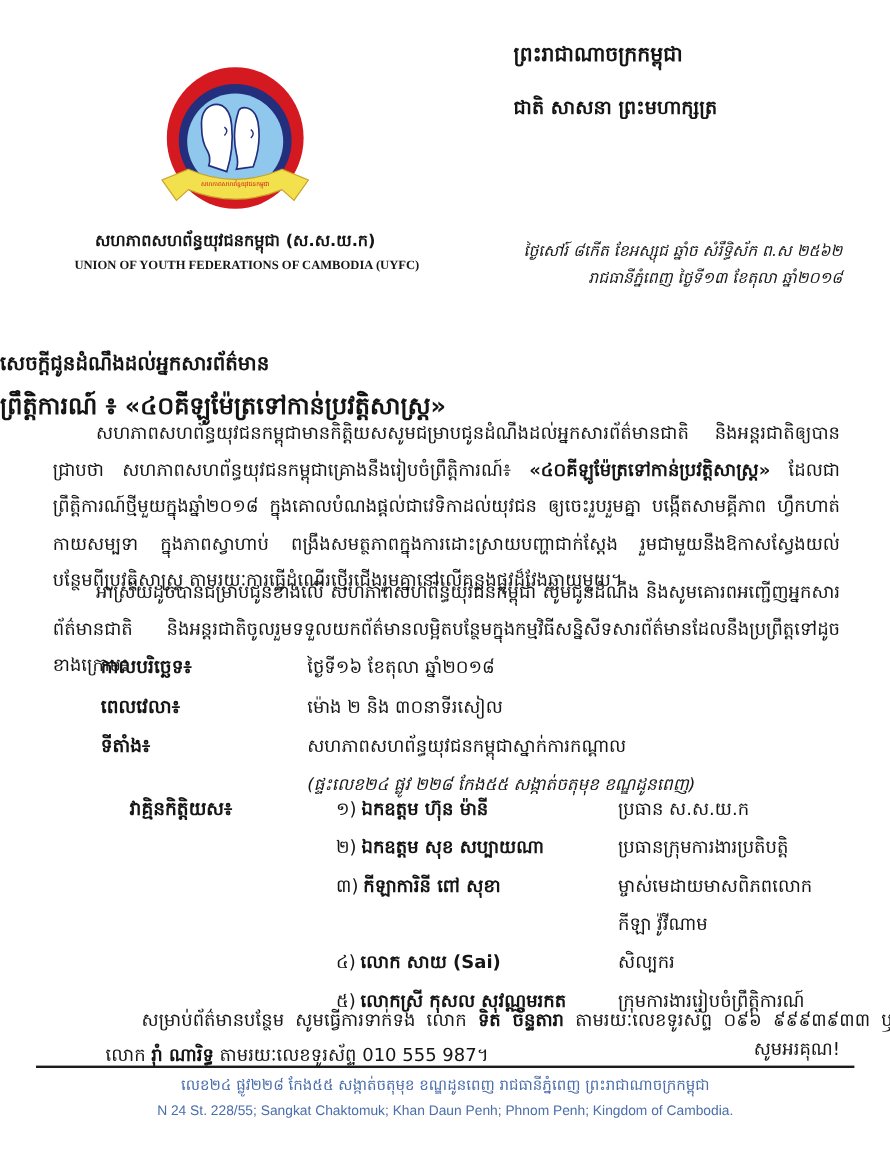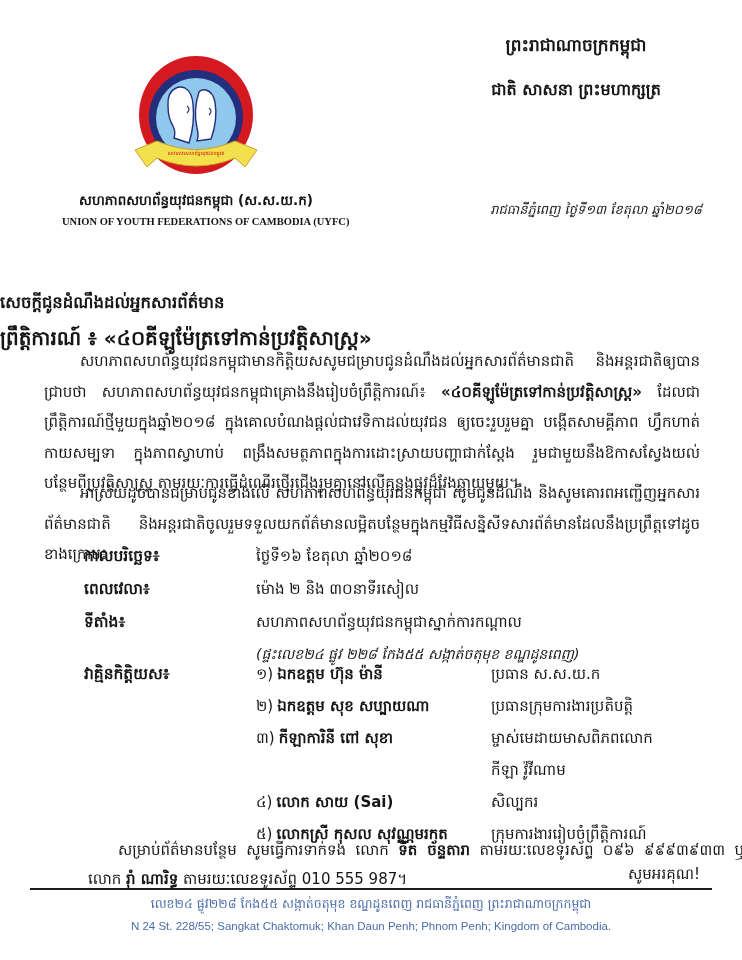--- a/index.html
+++ b/index.html
@@ -7,21 +7,21 @@
     position:relative; width:742px; height:960px; margin:0 auto;
     background:#ffffff; overflow:hidden; color:#151515;
     font-family:"DejaVu Sans", sans-serif;
   }
   
   .logo-block { position:absolute; left:62px; top:54px; width:268px; text-align:center; }
   .logo-svg { display:block; margin:0 auto; }
   .org-kh { font-size:13.5px; font-weight:bold; margin-top:4px; white-space:nowrap; }
   .org-en { font-size:10.5px; font-weight:bold; margin-top:4px; white-space:nowrap;
             font-family:"Liberation Serif", serif; }
-  .kingdom-block { position:absolute; left:428px; top:34px; width:296px; text-align:center; }
+  .kingdom-block { position:absolute; left:428px; top:34px; width:296px; text-align:left; }
   .kingdom-1 { font-size:17px; font-weight:bold; }
   .kingdom-2 { font-size:16px; font-weight:bold; margin-top:20px; }
   .dateline { position:absolute; right:40px; top:198px; text-align:right;
               font-style:italic; font-size:13px; line-height:23px; }
   
   .title-block { position:absolute; left:0; top:244px; width:719px; text-align:left;margin-top:48px; }
   .title-1 { font-size:16.5px; font-weight:bold; }
   .title-2 { font-size:20px; font-weight:bold; margin-top:9px; }
   
   .para { position:absolute; left:44px; width:656px; font-size:15px;
@@ -30,21 +30,21 @@
   .para2 { top:458px; }
   .bold { font-weight:bold; }
   
   .details { position:absolute; left:84px; top:540px; width:630px; }
   .drow { display:flex; line-height:33px; }
   .dlabel { width:172px; font-weight:bold; font-size:15.5px; flex:none; }
   .dvalue { font-size:15px; }
   .dnote { margin-left:172px; font-size:14px; font-style:italic; line-height:30px; }
   
   .speakers { position:absolute; left:84px; top:658px; width:630px; }
-  .srow { display:flex; line-height:32px; align-items:flex-start; }
+  .srow { display:flex; line-height:32px; align-items:flex-start;margin-left:24px; }
   .slabel { width:172px; font-weight:bold; font-size:15.5px; flex:none; }
   .sname { width:235px; font-size:15px; flex:none; }
   .sname b { font-weight:bold; }
   .snum { font-weight:normal; margin-right:4px; }
   .srole { font-size:15px; }
   .srole .line2 { display:block; }
   
   .contact { position:absolute; left:44px; top:836px; width:656px; font-size:15px;
              line-height:29px; text-align:justify; text-indent:30px;margin-left:44px; }
   .thanks { position:absolute; right:42px; top:864px; font-size:15px; }
@@ -80,20 +80,21 @@
     <div class="org-kh">សហភាពសហព័ន្ធយុវជនកម្ពុជា (ស.ស.យ.ក)</div>
     <div class="org-en">UNION OF YOUTH FEDERATIONS OF CAMBODIA (UYFC)</div>
   </div>
 
   <div class="kingdom-block">
     <div class="kingdom-1">ព្រះរាជាណាចក្រកម្ពុជា</div>
     <div class="kingdom-2">ជាតិ សាសនា ព្រះមហាក្សត្រ</div>
   </div>
 
   <div class="dateline">
+    <div>ថ្ងៃសៅរ៍ ៨កើត ខែអស្សុជ ឆ្នាំច សំរឹទ្ធិស័ក ព.ស ២៥៦២</div>
     <div>រាជធានីភ្នំពេញ ថ្ងៃទី១៣ ខែតុលា ឆ្នាំ២០១៨</div>
   </div>
 
   <div class="title-block">
     <div class="title-1">សេចក្តីជូនដំណឹងដល់អ្នកសារព័ត៌មាន</div>
     <div class="title-2">ព្រឹត្តិការណ៍ ៖ «៤០គីឡូម៉ែត្រទៅកាន់ប្រវត្តិសាស្ត្រ»</div>
   </div>
 
   <div class="para para1"><span>សហភាពសហព័ន្ធយុវជនកម្ពុជាមានកិត្តិយសសូមជម្រាបជូនដំណឹងដល់អ្នកសារព័ត៌មានជាតិ និងអន្តរជាតិឲ្យបានជ្រាបថា សហភាពសហព័ន្ធយុវជនកម្ពុជាគ្រោងនឹងរៀបចំព្រឹត្តិការណ៍៖ </span><span class="bold">«៤០គីឡូម៉ែត្រទៅកាន់ប្រវត្តិសាស្ត្រ»</span><span> ដែលជាព្រឹត្តិការណ៍ថ្មីមួយក្នុងឆ្នាំ២០១៨ ក្នុងគោលបំណងផ្តល់ជាវេទិកាដល់យុវជន ឲ្យចេះរួបរួមគ្នា បង្កើតសាមគ្គីភាព ហ្វឹកហាត់កាយសម្បទា ក្នុងភាពស្វាហាប់ ពង្រឹងសមត្ថភាពក្នុងការដោះស្រាយបញ្ហាជាក់ស្តែង រួមជាមួយនឹងឱកាសស្វែងយល់បន្ថែមពីប្រវត្តិសាស្ត្រ តាមរយៈការធ្វើដំណើរថ្មើរជើងរួមគ្នានៅលើគន្លងផ្លូវដ៏វែងឆ្ងាយមួយ។</span></div>
 

